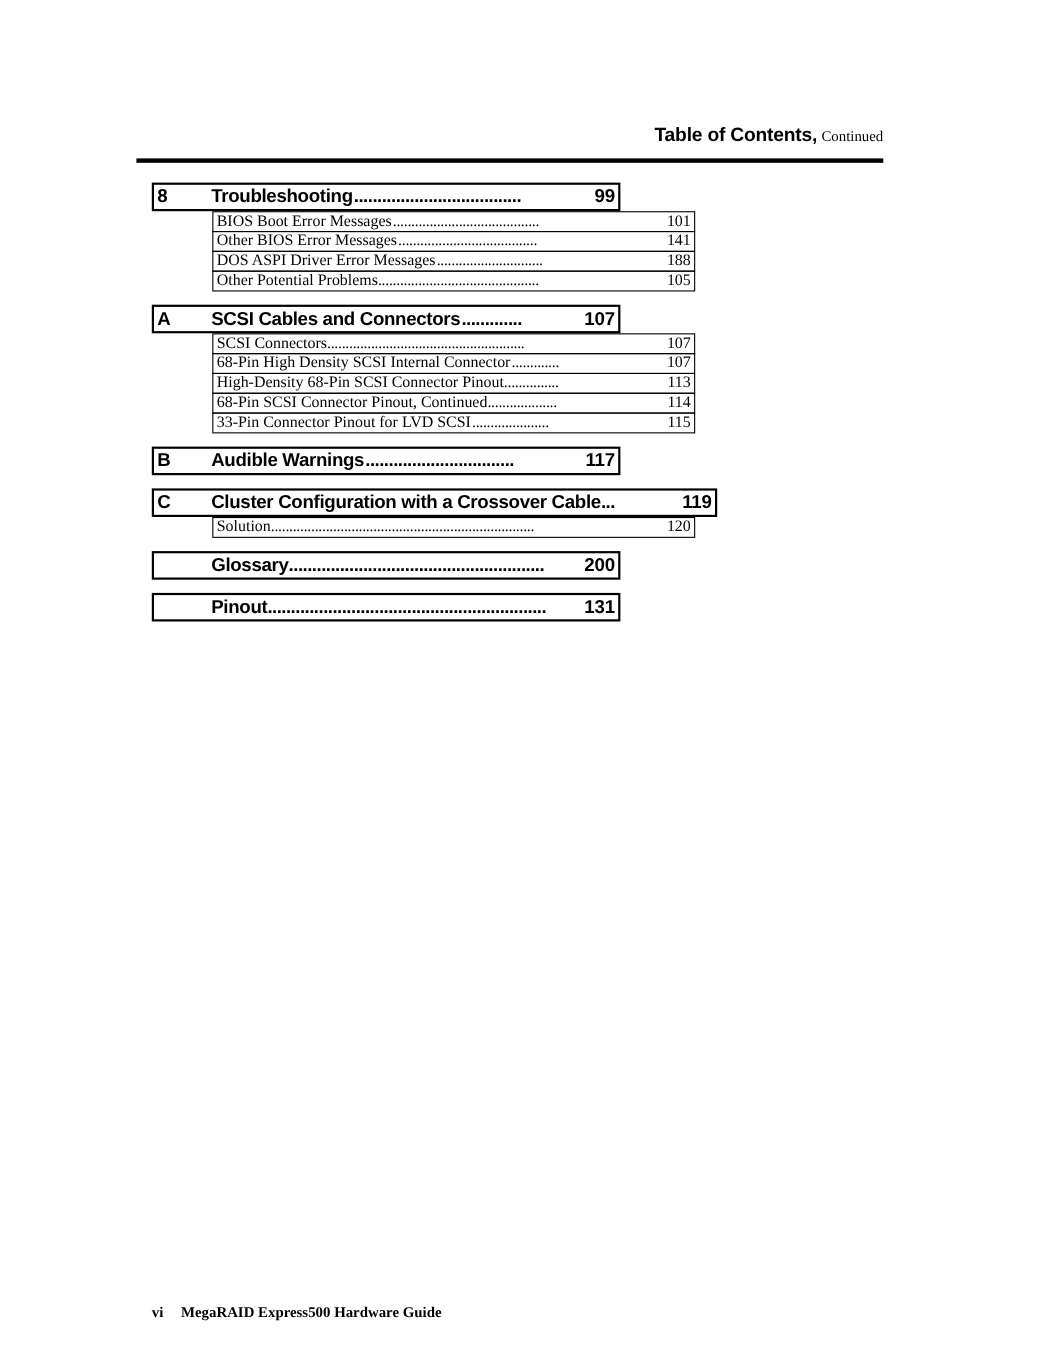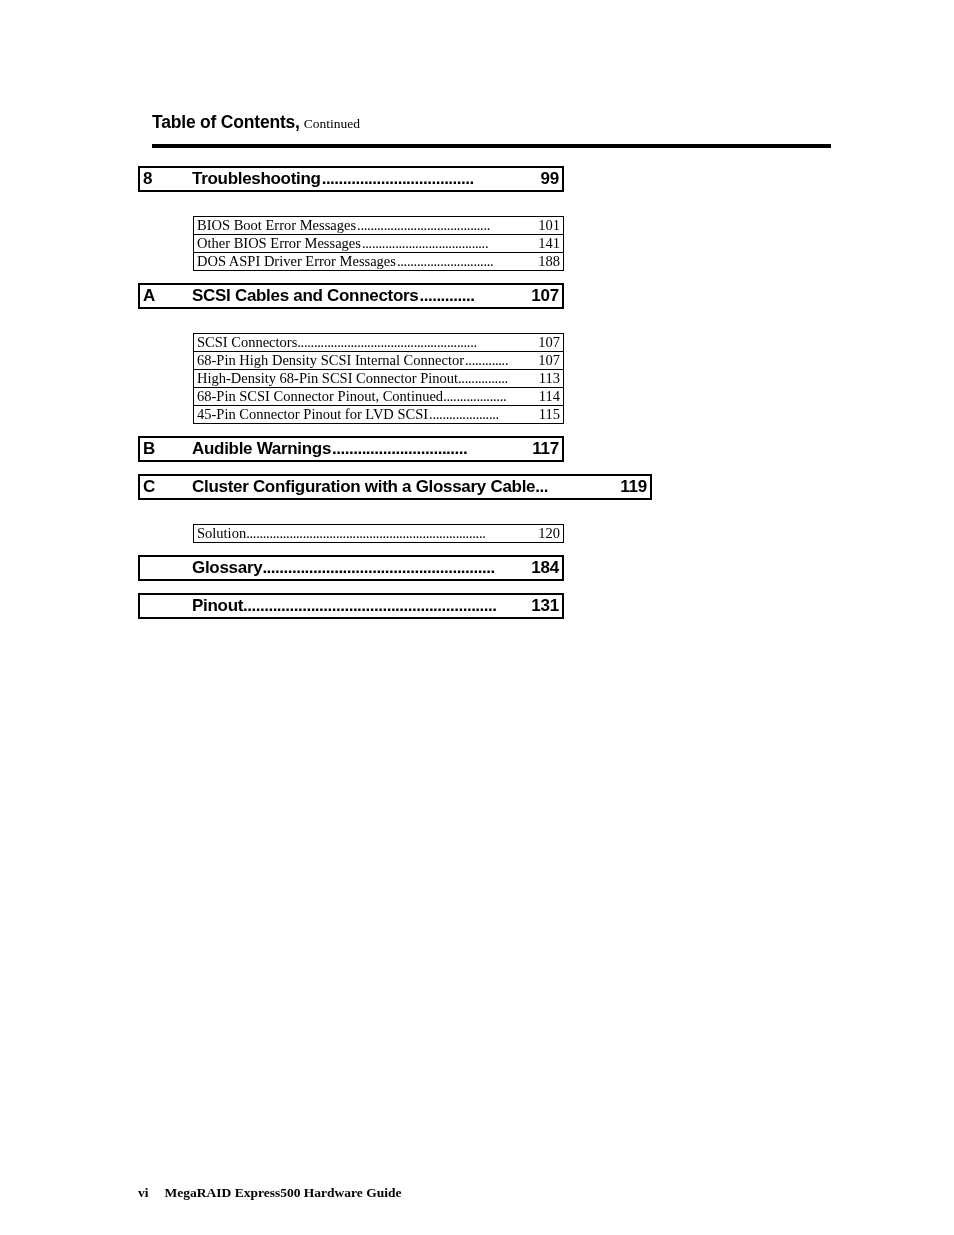--- a/index.html
+++ b/index.html
@@ -12,23 +12,24 @@
     height: 1235px;
     position: relative;
     font-family: "Liberation Serif", serif;
     color: #000000;
     overflow: hidden;
   }
 
   
   .page-header {
     position: absolute;
-    left: 152px;
+    left: 124px;
     top: 112px;
     width: 679px;
+    text-align: right;
   }
   .header-line {
     font-size: 0px;       
     white-space: nowrap;
     line-height: 20px;
   }
   .header-title {
     font-family: "Liberation Sans", sans-serif;
     font-weight: bold;
     font-size: 17.5px;
@@ -104,22 +105,21 @@
     letter-spacing: -0.2px;
   }
   
   .chapter-row.tight .leader {
     padding: 0;
   }
 
   
   .sub-rows {
     margin-left: 55px;
-    width: 371px;
-    margin-top: 24px;
+    width: 439px;
   }
   .sub-row {
     border: 1px solid #000000;
     border-top-width: 1px;
     height: 19px;
     box-sizing: border-box;
     display: flex;
     align-items: center;
     font-family: "Liberation Serif", serif;
     font-size: 14.5px;
@@ -194,20 +194,25 @@
         <div class="sub-row">
           <span class="sub-title">Other BIOS Error Messages</span>
           <span class="sub-leader">......................................</span>
           <span class="sub-page">141</span>
         </div>
         <div class="sub-row">
           <span class="sub-title">DOS ASPI Driver Error Messages</span>
           <span class="sub-leader">.............................</span>
           <span class="sub-page">188</span>
         </div>
+        <div class="sub-row tight">
+          <span class="sub-title">Other Potential Problems</span>
+          <span class="sub-leader">............................................</span>
+          <span class="sub-page">105</span>
+        </div>
       </div>
     </div>
     <div class="toc-group">
       <div class="chapter-row">
         <span class="chapter-num">A</span>
         <span class="chapter-title">SCSI Cables and Connectors</span>
         <span class="leader">.............</span>
         <span class="chapter-page">107</span>
       </div>
       <div class="sub-rows">
@@ -225,55 +230,55 @@
           <span class="sub-title">High-Density 68-Pin SCSI Connector Pinout</span>
           <span class="sub-leader">...............</span>
           <span class="sub-page">113</span>
         </div>
         <div class="sub-row tight">
           <span class="sub-title">68-Pin SCSI Connector Pinout, Continued</span>
           <span class="sub-leader">...................</span>
           <span class="sub-page">114</span>
         </div>
         <div class="sub-row">
-          <span class="sub-title">45-Pin Connector Pinout for LVD SCSI</span>
+          <span class="sub-title">33-Pin Connector Pinout for LVD SCSI</span>
           <span class="sub-leader">.....................</span>
           <span class="sub-page">115</span>
         </div>
       </div>
     </div>
     <div class="toc-group">
       <div class="chapter-row">
         <span class="chapter-num">B</span>
         <span class="chapter-title">Audible Warnings</span>
         <span class="leader">................................</span>
         <span class="chapter-page">117</span>
       </div>
     </div>
     <div class="toc-group">
       <div class="chapter-row wide tight">
         <span class="chapter-num">C</span>
-        <span class="chapter-title">Cluster Configuration with a Glossary Cable</span>
+        <span class="chapter-title">Cluster Configuration with a Crossover Cable</span>
         <span class="leader">...</span>
         <span class="chapter-page">119</span>
       </div>
       <div class="sub-rows">
         <div class="sub-row tight">
           <span class="sub-title">Solution</span>
           <span class="sub-leader">........................................................................</span>
           <span class="sub-page">120</span>
         </div>
       </div>
     </div>
     <div class="toc-group">
       <div class="chapter-row tight">
         <span class="chapter-num"></span>
         <span class="chapter-title">Glossary</span>
         <span class="leader">.......................................................</span>
-        <span class="chapter-page">184</span>
+        <span class="chapter-page">200</span>
       </div>
     </div>
     <div class="toc-group">
       <div class="chapter-row tight">
         <span class="chapter-num"></span>
         <span class="chapter-title">Pinout</span>
         <span class="leader">............................................................</span>
         <span class="chapter-page">131</span>
       </div>
     </div>

